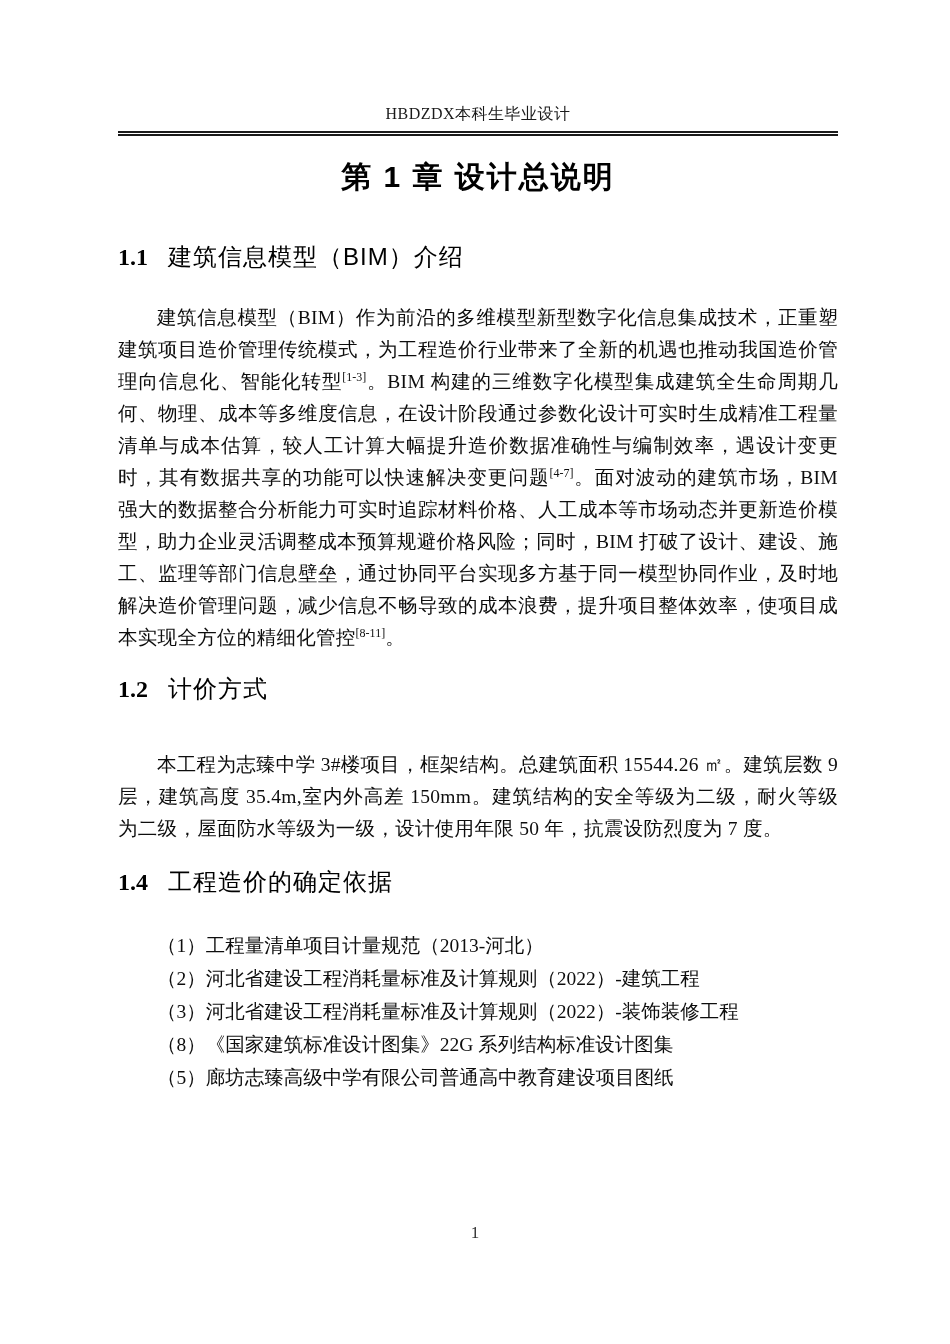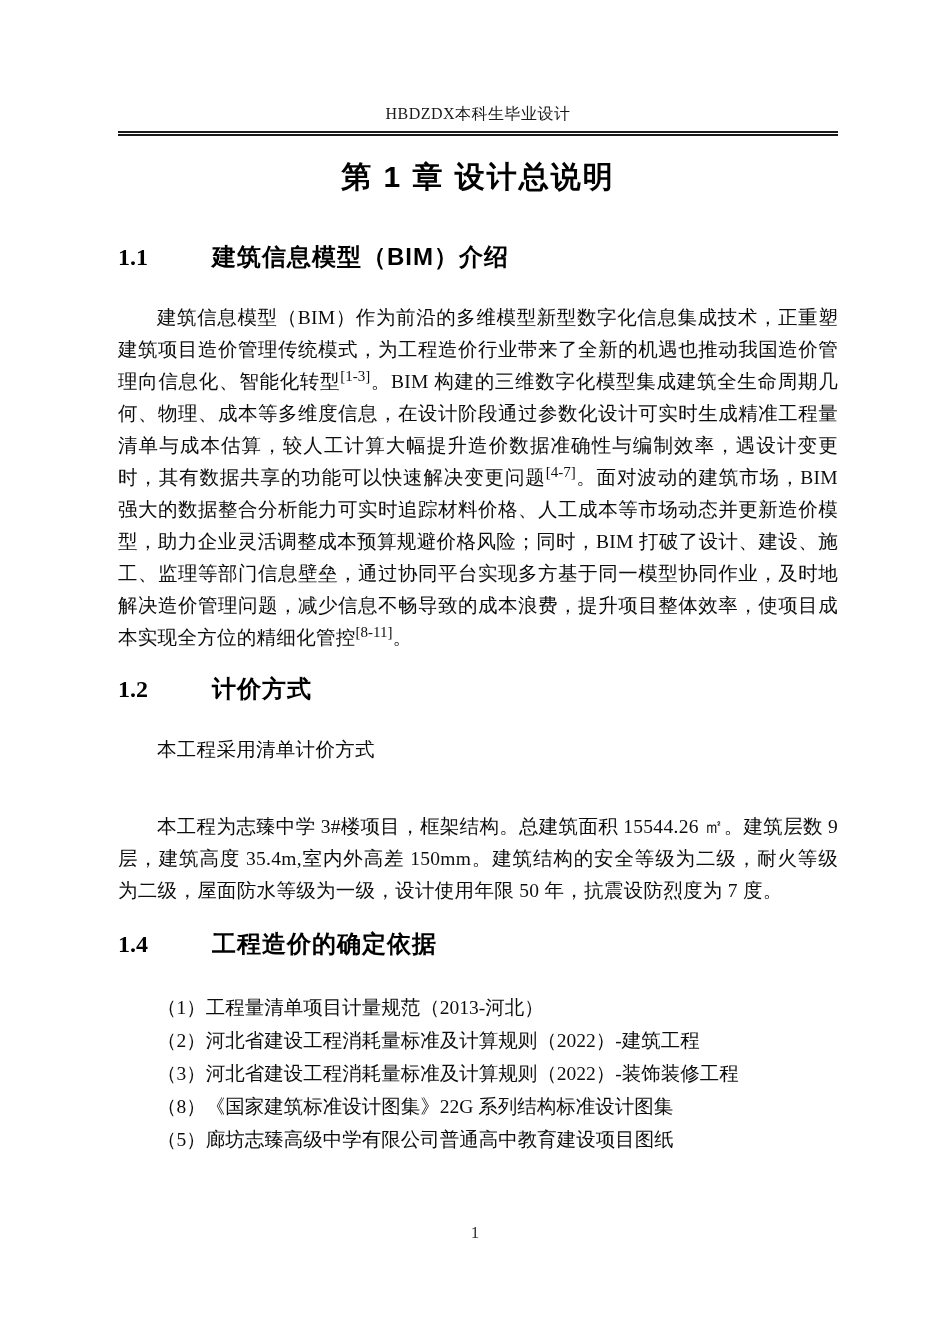--- a/index.html
+++ b/index.html
@@ -48,41 +48,40 @@
     color: #000000;
     white-space: nowrap;
   }
   .sec-num {
     font-family: "Liberation Serif", "DejaVu Serif", serif;
     font-weight: 600;
     margin-right: 20px;
   }
   .sec-title {
     font-family: "Liberation Sans", "DejaVu Sans", sans-serif;
-    font-weight: 700;
+    font-weight: 400;
     letter-spacing: 1px;
-    margin-left: 44px;
   }
   .h2-1 { margin-top: 46px; }
   .h2-2 { margin-top: 20px; }
   .h2-3 { margin-top: 28px; }
   .h2-4 { margin-top: 22px; }
   .body-para {
     font-size: 19.5px;
     line-height: 32px;
     color: #0d0d0d;
     text-align: justify;
     letter-spacing: 0.3px;
   }
   .indent { text-indent: 2em; }
   .para-1 { margin-top: 30px; }
   .para-2 { margin-top: 30px; text-align: left; }
   .para-3 { margin-top: 45px; }
   .ref-sup {
-    font-size: 15px;
+    font-size: 12px;
     line-height: 0;
     vertical-align: 7px;
     letter-spacing: 0;
   }
   .ref-list { margin-top: 32px; }
   .ref-list .list-item {
     font-size: 19.5px;
     line-height: 33px;
     color: #0d0d0d;
     text-align: left;
@@ -116,21 +115,20 @@
     <h2 class="sec-heading h2-1">
       <span class="sec-num">1.1</span><span class="sec-title">建筑信息模型（BIM）介绍</span>
     </h2>
     <p class="body-para indent para-1"><span>建筑信息模型（BIM）作为前沿的多维模型新型数字化信息集成技术，正重塑建筑项目造价管理传统模式，为工程造价行业带来了全新的机遇也推动我国造价管理向信息化、智能化转型</span><sup class="ref-sup">[1-3]</sup><span>。BIM 构建的三维数字化模型集成建筑全生命周期几何、物理、成本等多维度信息，在设计阶段通过参数化设计可实时生成精准工程量清单与成本估算，较人工计算大幅提升造价数据准确性与编制效率，遇设计变更时，其有数据共享的功能可以快速解决变更问题</span><sup class="ref-sup">[4-7]</sup><span>。面对波动的建筑市场，BIM 强大的数据整合分析能力可实时追踪材料价格、人工成本等市场动态并更新造价模型，助力企业灵活调整成本预算规避价格风险；同时，BIM 打破了设计、建设、施工、监理等部门信息壁垒，通过协同平台实现多方基于同一模型协同作业，及时地解决造价管理问题，减少信息不畅导致的成本浪费，提升项目整体效率，使项目成本实现全方位的精细化管控</span><sup class="ref-sup">[8-11]</sup><span>。</span></p>
   </section>
 
   <section>
     <h2 class="sec-heading h2-2">
       <span class="sec-num">1.2</span><span class="sec-title">计价方式</span>
     </h2>
-    <p class="body-para indent para-2">本工程采用清单计价方式</p>
   </section>
 
   <section>
     <p class="body-para indent para-3">本工程为志臻中学 3#楼项目，框架结构。总建筑面积 15544.26 ㎡。建筑层数 9 层，建筑高度 35.4m,室内外高差 150mm。建筑结构的安全等级为二级，耐火等级为二级，屋面防水等级为一级，设计使用年限 50 年，抗震设防烈度为 7 度。</p>
   </section>
 
   <section>
     <h2 class="sec-heading h2-4">
       <span class="sec-num">1.4</span><span class="sec-title">工程造价的确定依据</span>
     </h2>

